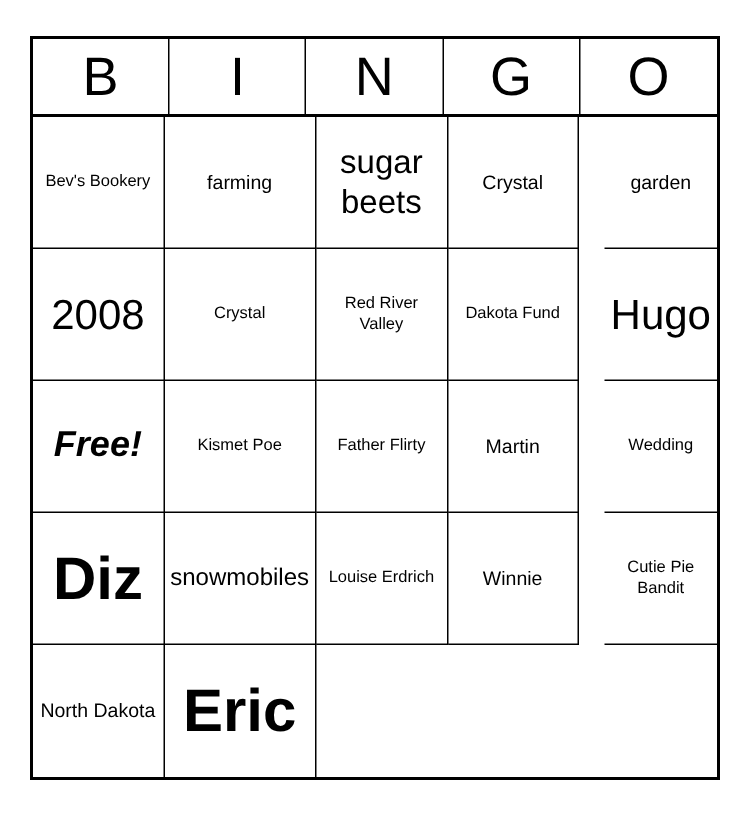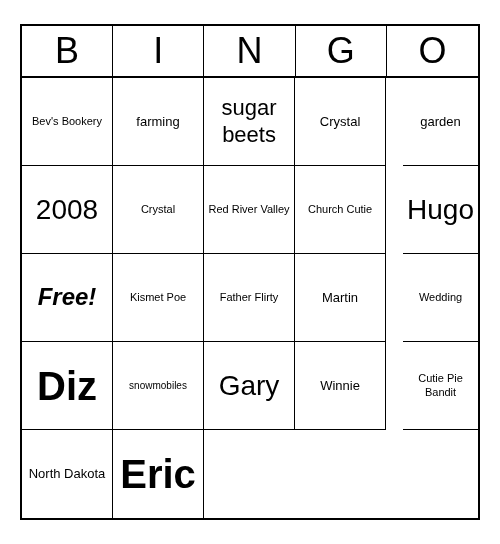--- a/index.html
+++ b/index.html
@@ -106,28 +106,28 @@
     </div>
   <div class="bingo-grid">
   <div class="bingo-cell small-text">Bev's Bookery</div>
       <div class="bingo-cell">farming</div>
       <div class="bingo-cell medium-text">sugar beets</div>
       <div class="bingo-cell">Crystal</div>
       <div class="bingo-cell">garden</div>
       <div class="bingo-cell large-text">2008</div>
       <div class="bingo-cell small-text">Crystal</div>
       <div class="bingo-cell small-text">Red River Valley</div>
-      <div class="bingo-cell small-text">Church Cutie</div>
+      <div class="bingo-cell small-text">Dakota Fund</div>
       <div class="bingo-cell large-text">Hugo</div>
       <div class="bingo-cell free">Free!</div>
       <div class="bingo-cell small-text">Kismet Poe</div>
       <div class="bingo-cell small-text">Father Flirty</div>
       <div class="bingo-cell">Martin</div>
       <div class="bingo-cell small-text">Wedding</div>
       <div class="bingo-cell xl-text">Diz</div>
-      <div class="bingo-cell small-text" style="font-size: 10px;">snowmobiles</div>
-      <div class="bingo-cell large-text">Gary</div>
+      <div class="bingo-cell small-text" style="font-size: 16px;">snowmobiles</div>
+      <div class="bingo-cell small-text">Louise Erdrich</div>
       <div class="bingo-cell">Winnie</div>
       <div class="bingo-cell small-text">Cutie Pie Bandit</div>
       <div class="bingo-cell">North Dakota</div>
       <div class="bingo-cell xl-text">Eric</div>
     </div>
 </div>
 
 </body></html>

